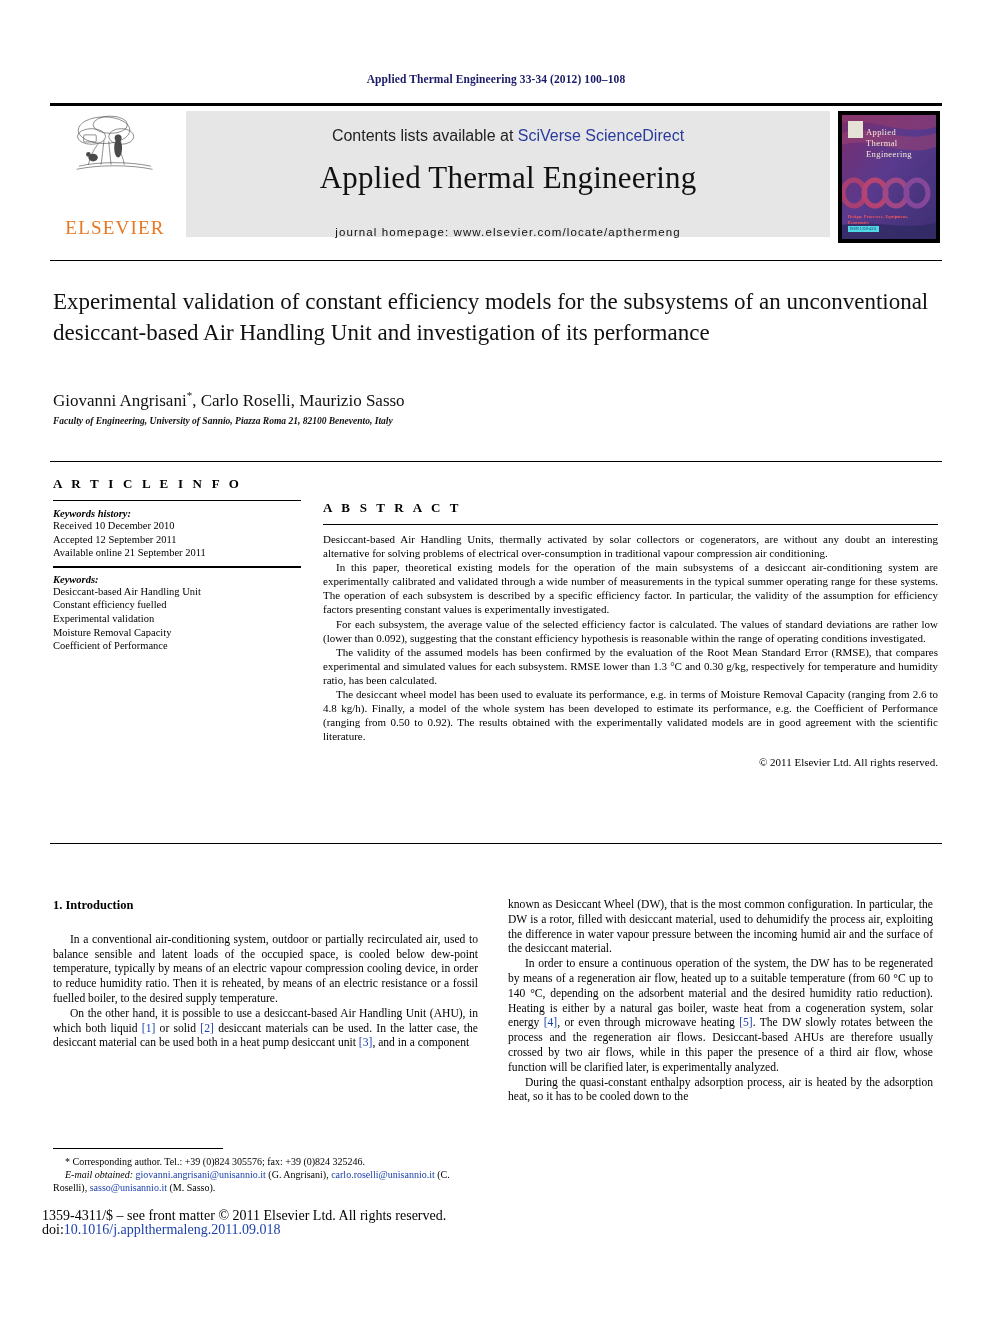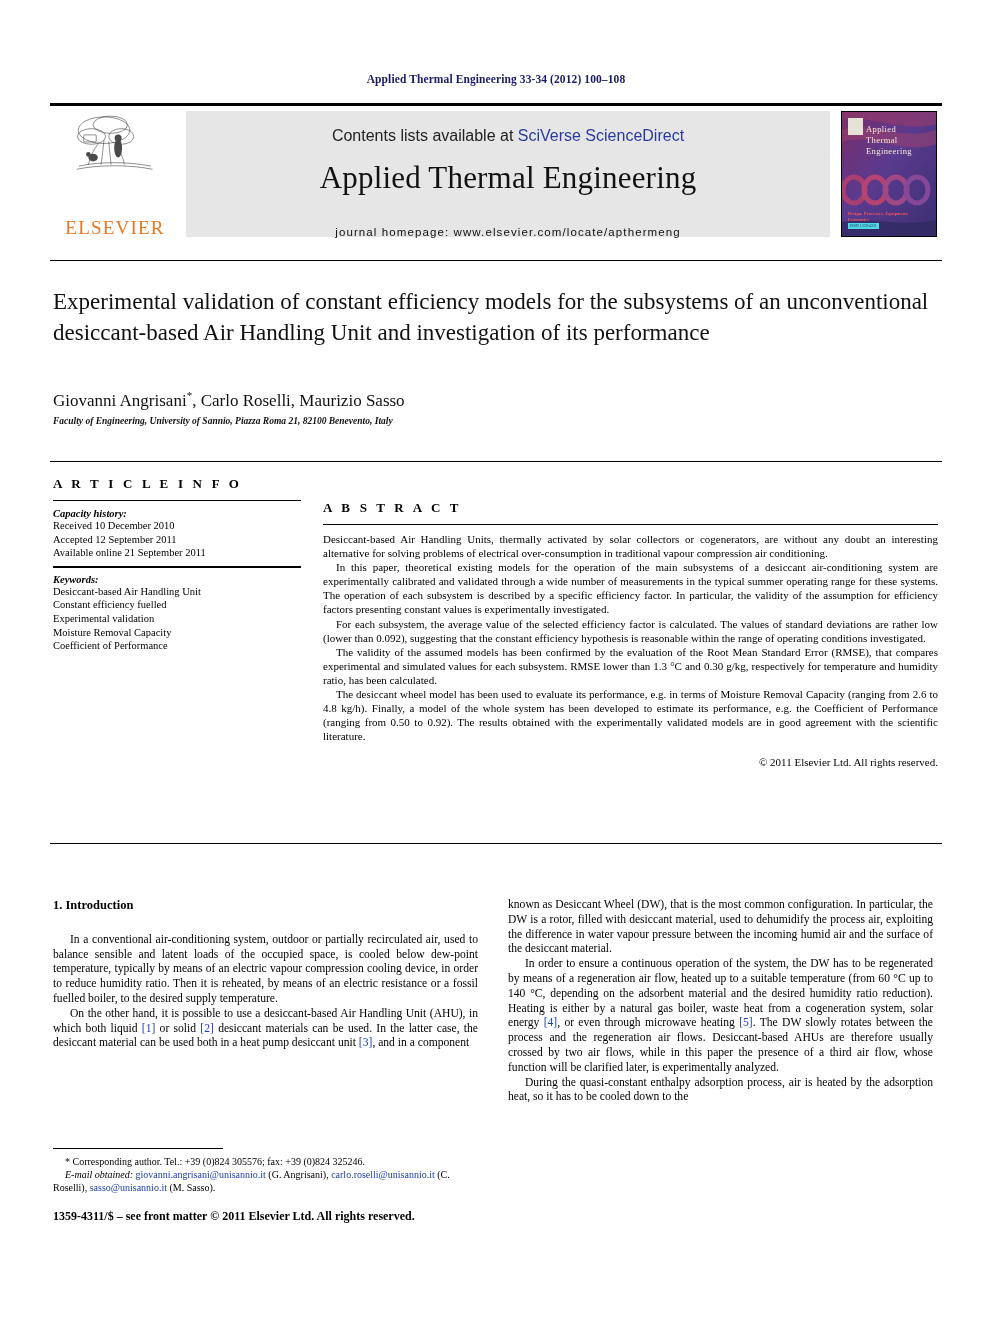--- a/index.html
+++ b/index.html
@@ -104,21 +104,21 @@
   .cover-cell {
     width: 106px;
     flex: 0 0 106px;
     display: flex;
     align-items: flex-start;
     justify-content: center;
   }
   .cover-img {
     width: 94px;
     height: 124px;
-    border: 1px solid #000000;
+    border: 4px solid #000000;
     position: relative;
     overflow: hidden;
     background: #701a75;
   }
   .cover-title {
     position: absolute;
     left: 24px;
     top: 12px;
     color: #f2e9d8;
     font-family: "Liberation Serif", serif;
@@ -275,25 +275,24 @@
     left: 53px; top: 1155px;
     width: 425px;
     font-size: 10px;
     line-height: 13.2px;
   }
   .footnote .fn-indent { text-indent: 12px; }
   .footnote .em-label { font-style: italic; }
   .link { color: #1a3faa; }
   .issn-block {
     position: absolute;
-    left: 53px; top: 1209px;
+    left: 42px; top: 1209px;
     width: 425px;
-    font-size: 12px;
+    font-size: 14px;
     line-height: 14px;
-    font-weight: bold;
   }
 </style>
 </head>
 <body>
 
 <div class="page">
 
   <div class="running-head">Applied Thermal Engineering 33-34 (2012) 100–108</div>
 
   <div class="masthead">
@@ -374,21 +373,21 @@
   <div class="authors">
     <span>Giovanni Angrisani<sup>*</sup>, Carlo Roselli, Maurizio Sasso</span>
   </div>
   <div class="affiliation">Faculty of Engineering, University of Sannio, Piazza Roma 21, 82100 Benevento, Italy</div>
 
   <div class="info-abstract"></div>
 
   <div class="col-info">
     <div class="sec-head">A R T I C L E  I N F O</div>
     <div class="thin-rule"></div>
-    <div class="info-italic">Capacity history:</div>
+    <div class="info-italic">Keywords history:</div>
     <div class="info-line">Received 10 December 2010</div>
     <div class="info-line">Accepted 12 September 2011</div>
     <div class="info-line">Available online 21 September 2011</div>
     <div class="thick-rule"></div>
     <div class="info-italic">Keywords:</div>
     <div class="info-line">Desiccant-based Air Handling Unit</div>
     <div class="info-line">Constant efficiency fuelled</div>
     <div class="info-line">Experimental validation</div>
     <div class="info-line">Moisture Removal Capacity</div>
     <div class="info-line">Coefficient of Performance</div>
@@ -420,15 +419,16 @@
   </div>
 
   <div class="foot-rule"></div>
   <div class="footnote">
     <div class="fn-indent">* Corresponding author. Tel.: +39 (0)824 305576; fax: +39 (0)824 325246.</div>
     <div class="fn-indent"><span class="em-label">E-mail obtained:</span> <span class="link">giovanni.angrisani@unisannio.it</span><span> (G. Angrisani), </span><span class="link">carlo.roselli@unisannio.it</span><span> (C. Roselli), </span><span class="link">sasso@unisannio.it</span><span> (M. Sasso).</span></div>
   </div>
 
   <div class="issn-block">
     <div>1359-4311/$ – see front matter © 2011 Elsevier Ltd. All rights reserved.</div>
+    <div><span>doi:</span><span class="link">10.1016/j.applthermaleng.2011.09.018</span></div>
   </div>
 
 </div>
 
 </body></html>

